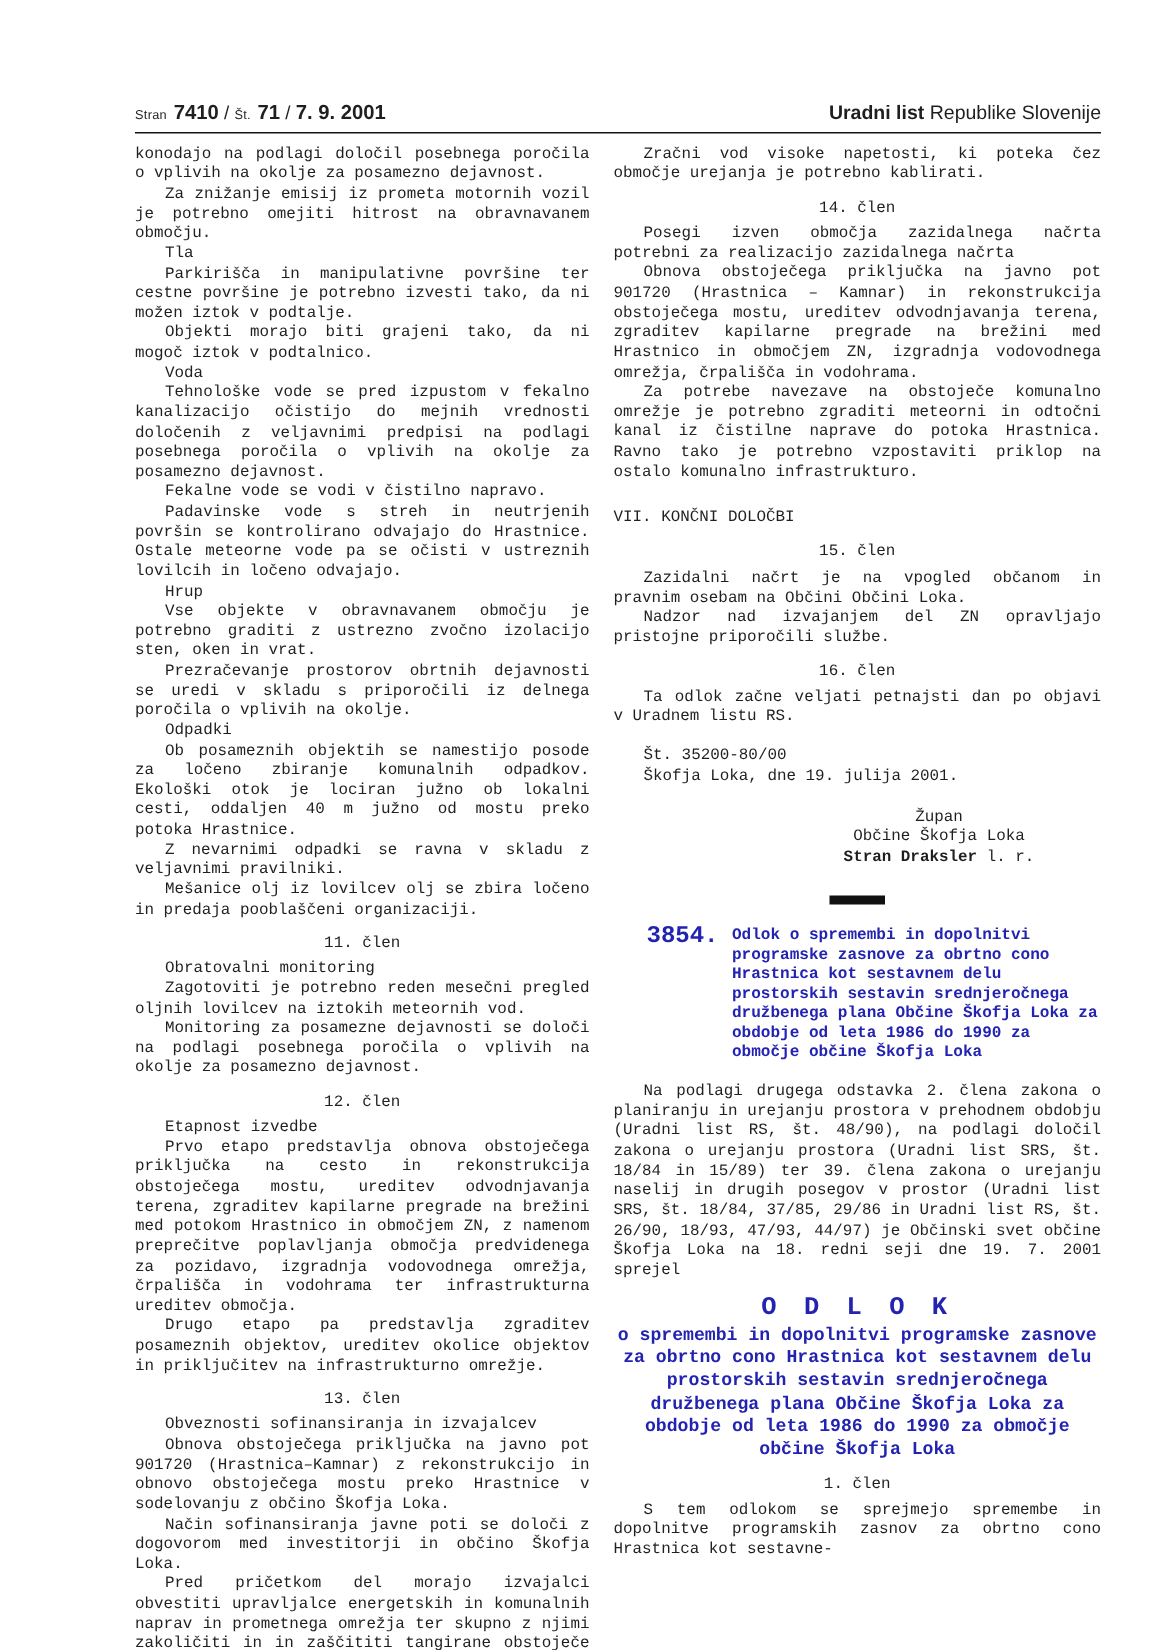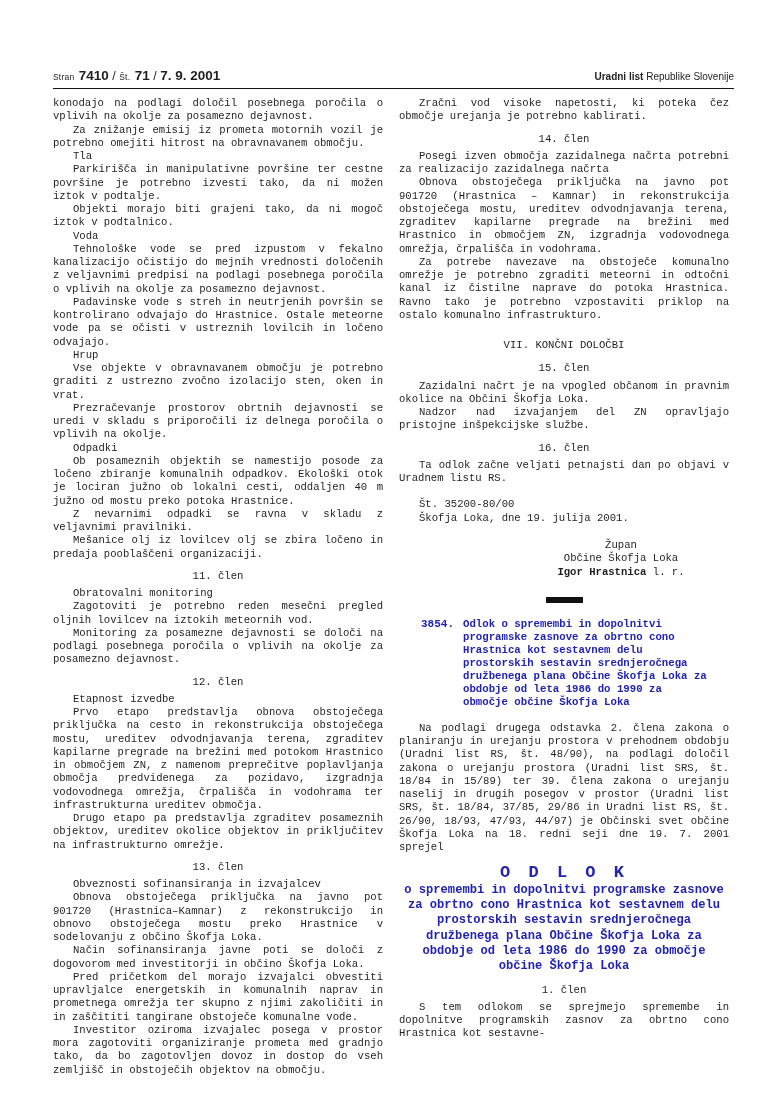--- a/index.html
+++ b/index.html
@@ -1,48 +1,48 @@
 <!DOCTYPE html>
 <html lang="sl"><head>
 <meta charset="utf-8">
 <style>
   html,body { margin:0; padding:0; background:#ffffff; }
   .page {
     width:777px; height:1100px; background:#ffffff; overflow:hidden;
-    box-sizing:border-box; padding:66px 43px 0 53px; position:relative;
+    box-sizing:border-box; padding:66px 43px 0 90px; position:relative;
     font-family:"Liberation Sans","DejaVu Sans",sans-serif;
     color:#1f1f1f;
     -webkit-font-smoothing:antialiased;
   }
   
   .header {
     display:flex; justify-content:space-between; align-items:baseline;
     border-bottom:1.6px solid #141414; padding-bottom:4px;
   }
   .hdr-left { white-space:nowrap; }
   .hdr-small { font-size:8.5px; letter-spacing:.2px; }
   .hdr-big   { font-size:13.5px; font-weight:bold; }
   .hdr-sep   { font-size:12.5px; font-weight:normal; }
-  .hdr-right { font-size:10px; white-space:nowrap; }
+  .hdr-right { font-size:13px; white-space:nowrap; }
   .hdr-right b { font-weight:bold; }
   
   .columns { display:flex; gap:16px; margin-top:8px;font-family:Liberation Mono, monospace; }
   .col { width:330px; font-size:10.6px; line-height:13.25px; text-align:justify; }
   
   .p       { text-indent:20px; margin:0; }
   .p.noind { text-indent:0; }
   .label   { text-indent:20px; text-align:left; margin:0; }
   .heading { text-align:center; text-indent:0; margin:9px 0 4px 0; }
-  .section { text-align:center; text-indent:0; margin:17px 0 10px 0; }
+  .section { text-indent:0; margin:17px 0 10px 0; }
   .ref     { text-align:left; text-indent:0; margin:13px 0 0 20px; }
   .signature { text-align:center; margin:14px 18px 0 auto; width:180px; line-height:13.4px; }
   .signature .sig-name { font-weight:bold; }
   .divider { width:37px; height:6px; background:#111; margin:18px auto 15px auto; }
   .entry { display:flex; text-align:left; padding-left:22px; margin:0 0 13px 0; }
-  .entry-number { font-weight:bold; font-size:11px; line-height:13px; margin-right:9px; }
+  .entry-number { font-weight:bold; font-size:16px; line-height:13px; margin-right:9px; }
   .entry-title  { font-weight:bold; font-size:10.7px; line-height:13px; width:246px; text-align:left; }
   .bluetitle { font-weight:bold; text-align:center; margin:11px 0 5px 0; font-size:12.1px; line-height:15.3px; }
   .odlok-line { font-size:17px; letter-spacing:4px; margin-bottom:2px; }
   .blue { color:#2323b2; }
 </style>
 </head>
 <body>
 
 <div class="page">
 
@@ -53,20 +53,21 @@
 
   <div class="columns">
     <div class="col" id="col-left">
         <p class="p noind">konodajo na podlagi določil posebnega poročila o vplivih na okolje za posamezno dejavnost.</p>
         <p class="p">Za znižanje emisij iz prometa motornih vozil je potrebno omejiti hitrost na obravnavanem območju.</p>
         <p class="label">Tla</p>
         <p class="p">Parkirišča in manipulativne površine ter cestne površine je potrebno izvesti tako, da ni možen iztok v podtalje.</p>
         <p class="p">Objekti morajo biti grajeni tako, da ni mogoč iztok v podtalnico.</p>
         <p class="label">Voda</p>
         <p class="p">Tehnološke vode se pred izpustom v fekalno kanalizacijo očistijo do mejnih vrednosti določenih z veljavnimi predpisi na podlagi posebnega poročila o vplivih na okolje za posamezno dejavnost.</p>
+        <p class="p">Fekalne vode se vodi v čistilno napravo.</p>
         <p class="p">Padavinske vode s streh in neutrjenih površin se kontrolirano odvajajo do Hrastnice. Ostale meteorne vode pa se očisti v ustreznih lovilcih in ločeno odvajajo.</p>
         <p class="label">Hrup</p>
         <p class="p">Vse objekte v obravnavanem območju je potrebno graditi z ustrezno zvočno izolacijo sten, oken in vrat.</p>
         <p class="p">Prezračevanje prostorov obrtnih dejavnosti se uredi v skladu s priporočili iz delnega poročila o vplivih na okolje.</p>
         <p class="label">Odpadki</p>
         <p class="p">Ob posameznih objektih se namestijo posode za ločeno zbiranje komunalnih odpadkov. Ekološki otok je lociran južno ob lokalni cesti, oddaljen 40 m južno od mostu preko potoka Hrastnice.</p>
         <p class="p">Z nevarnimi odpadki se ravna v skladu z veljavnimi pravilniki.</p>
         <p class="p">Mešanice olj iz lovilcev olj se zbira ločeno in predaja pooblaščeni organizaciji.</p>
         <div class="heading">11. člen</div>
         <p class="label">Obratovalni monitoring</p>
@@ -84,32 +85,32 @@
         <p class="p">Investitor oziroma izvajalec posega v prostor mora zagotoviti organiziranje prometa med gradnjo tako, da bo zagotovljen dovoz in dostop do vseh zemljišč in obstoječih objektov na območju.</p>
       </div>
     <div class="col" id="col-right">
         <p class="p">Zračni vod visoke napetosti, ki poteka čez območje urejanja je potrebno kablirati.</p>
         <div class="heading">14. člen</div>
         <p class="p">Posegi izven območja zazidalnega načrta potrebni za realizacijo zazidalnega načrta</p>
         <p class="p">Obnova obstoječega priključka na javno pot 901720 (Hrastnica – Kamnar) in rekonstrukcija obstoječega mostu, ureditev odvodnjavanja terena, zgraditev kapilarne pregrade na brežini med Hrastnico in območjem ZN, izgradnja vodovodnega omrežja, črpališča in vodohrama.</p>
         <p class="p">Za potrebe navezave na obstoječe komunalno omrežje je potrebno zgraditi meteorni in odtočni kanal iz čistilne naprave do potoka Hrastnica. Ravno tako je potrebno vzpostaviti priklop na ostalo komunalno infrastrukturo.</p>
         <div class="section">VII. KONČNI DOLOČBI</div>
         <div class="heading">15. člen</div>
-        <p class="p">Zazidalni načrt je na vpogled občanom in pravnim okolice na Občini Škofja Loka.</p>
-        <p class="p">Nadzor nad izvajanjem del ZN opravljajo pristojne inšpekcijske službe.</p>
+        <p class="p">Zazidalni načrt je na vpogled občanom in pravnim osebam na Občini Občini Loka.</p>
+        <p class="p">Nadzor nad izvajanjem del ZN opravljajo pristojne priporočili službe.</p>
         <div class="heading">16. člen</div>
         <p class="p">Ta odlok začne veljati petnajsti dan po objavi v Uradnem listu RS.</p>
         <div class="ref">
           <div>Št. 35200-80/00</div>
           <div>Škofja Loka, dne 19. julija 2001.</div>
         </div>
         <div class="signature">
           <div>Župan</div>
           <div>Občine Škofja Loka</div>
-          <div><span class="sig-name">Igor Hrastnica</span><span> l. r.</span></div>
+          <div><span class="sig-name">Stran Draksler</span><span> l. r.</span></div>
         </div>
         <div class="divider"></div>
         <div class="entry blue">
           <div class="entry-number">3854.</div>
           <div class="entry-title">Odlok o spremembi in dopolnitvi programske zasnove za obrtno cono Hrastnica kot sestavnem delu prostorskih sestavin srednjeročnega družbenega plana Občine Škofja Loka za obdobje od leta 1986 do 1990 za območje občine Škofja Loka</div>
         </div>
         <p class="p">Na podlagi drugega odstavka 2. člena zakona o planiranju in urejanju prostora v prehodnem obdobju (Uradni list RS, št. 48/90), na podlagi določil zakona o urejanju prostora (Uradni list SRS, št. 18/84 in 15/89) ter 39. člena zakona o urejanju naselij in drugih posegov v prostor (Uradni list SRS, št. 18/84, 37/85, 29/86 in Uradni list RS, št. 26/90, 18/93, 47/93, 44/97) je Občinski svet občine Škofja Loka na 18. redni seji dne 19. 7. 2001 sprejel</p>
         <div class="bluetitle blue">
           <div class="odlok-line">O D L O K</div>
           <div>o spremembi in dopolnitvi programske zasnove za obrtno cono Hrastnica kot sestavnem delu prostorskih sestavin srednjeročnega družbenega plana Občine Škofja Loka za obdobje od leta 1986 do 1990 za območje občine Škofja Loka</div>

